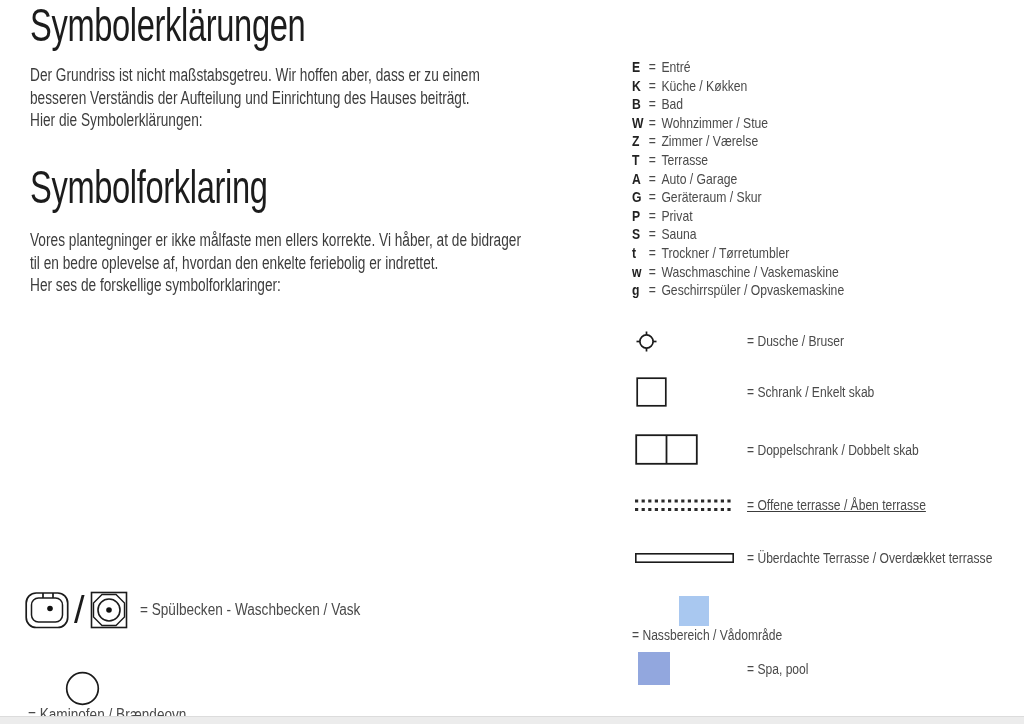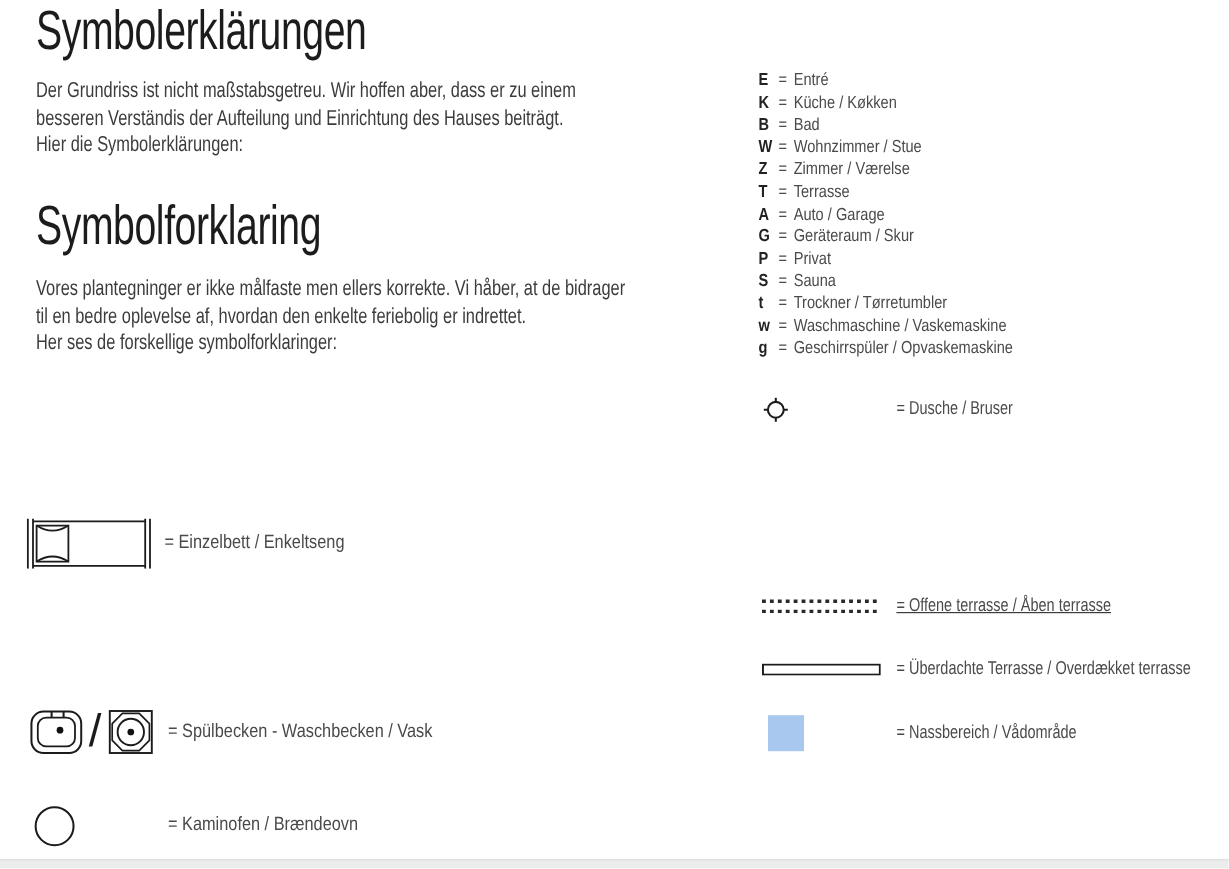--- a/index.html
+++ b/index.html
@@ -134,36 +134,20 @@
         <span class="code-label">Waschmaschine / Vaskemaskine</span>
       </div>
     <div class="code-row">
         <span class="code-letter">g</span>
         <span class="code-eq">=</span>
         <span class="code-label">Geschirrspüler / Opvaskemaskine</span>
       </div>
   </div>
 
 
-  <div class="sym-row" style="left:22px; top:432px; height:42px;">
-    <div class="slot slot-l">
-      <svg width="104" height="42" viewBox="0 0 104 42" fill="none" stroke="#1b1b1b" stroke-width="1.5">
-        <line x1="1.2" y1="0" x2="1.2" y2="42"></line>
-          <line x1="5.5" y1="0" x2="5.5" y2="42"></line>
-        <line x1="99" y1="0" x2="99" y2="42"></line>
-          <line x1="103" y1="0" x2="103" y2="42"></line>
-        <line x1="5.5" y1="2.5" x2="99" y2="2.5"></line>
-          <line x1="5.5" y1="39.5" x2="99" y2="39.5"></line>
-        <path d="M8.5,6 H35 V36 H8.5 Z"></path>
-          <path d="M8.5,6 Q21.7,14.5 35,6"></path>
-          <path d="M8.5,36 Q21.7,27.5 35,36"></path>
-      </svg>
-    </div>
-    <span class="sym-label-l">= Einzelbett / Enkeltseng</span>
-  </div>
 
 
   <div class="sym-row" style="left:25px; top:589px; height:42px;">
     <div class="slot" style="width:115px;">
       <svg width="44" height="41" viewBox="0 0 44 41" fill="none" stroke="#1b1b1b" stroke-width="1.7">
         <rect x="1.2" y="3" width="41.5" height="34.5" rx="10"></rect>
         <line x1="18" y1="3" x2="18" y2="8"></line>
           <line x1="28" y1="3" x2="28" y2="8"></line>
         <rect x="6.5" y="8" width="31" height="24" rx="7" stroke-width="1.5"></rect>
         <circle cx="25" cy="18.5" r="2.8" fill="#111" stroke="none"></circle>
@@ -172,21 +156,21 @@
       <svg width="38" height="38" viewBox="0 0 38 38" fill="none" stroke="#1b1b1b" stroke-width="1.6">
         <rect x="1.5" y="1.5" width="35" height="35"></rect>
         <polygon points="12,3.5 26,3.5 34.5,12 34.5,26 26,34.5 12,34.5 3.5,26 3.5,12" stroke-width="1.4"></polygon>
         <circle cx="19" cy="19" r="11"></circle>
         <circle cx="19" cy="19" r="2.8" fill="#111" stroke="none"></circle>
       </svg>
     </div>
     <span class="sym-label-l">= Spülbecken - Waschbecken / Vask</span>
   </div>
 
-  <div class="sym-row" style="left:28px; top:671px; height:34px;">
+  <div class="sym-row" style="left:28px; top:671px; height:34px;flex-direction:column;">
     <div class="slot" style="width:112px;">
       <svg width="35" height="35" viewBox="0 0 35 35" fill="none" stroke="#1b1b1b" stroke-width="1.7">
         <circle cx="17.5" cy="17.5" r="15.8"></circle>
       </svg>
     </div>
     <span class="sym-label-l">= Kaminofen / Brændeovn</span>
   </div>
 
   <div class="sym-row" style="left:632px; top:331px; height:20px;">
     <div class="slot slot-r">
@@ -194,43 +178,66 @@
         <circle cx="10.5" cy="10.5" r="6.6"></circle>
         <line x1="10.5" y1="0.5" x2="10.5" y2="4"></line>
           <line x1="10.5" y1="17" x2="10.5" y2="20.5"></line>
         <line x1="0.5" y1="10.5" x2="4" y2="10.5"></line>
           <line x1="17" y1="10.5" x2="20.5" y2="10.5"></line>
       </svg>
     </div>
     <span class="sym-label-r">= Dusche / Bruser</span>
   </div>
 
-
+  <div class="sym-row" style="left:632px; top:377px; height:30px;">
+    <div class="slot slot-r">
+      <svg width="31" height="30" viewBox="0 0 31 30" fill="none" stroke="#1b1b1b" stroke-width="1.7" style="margin-left:4px;">
+        <rect x="1.2" y="1.2" width="28.6" height="27.6"></rect>
+      </svg>
+    </div>
+    <span class="sym-label-r">= Schrank / Enkelt skab</span>
+  </div>
+
+  <div class="sym-row" style="left:632px; top:434px; height:31px;">
+    <div class="slot slot-r">
+      <svg width="63" height="31" viewBox="0 0 63 31" fill="none" stroke="#1b1b1b" stroke-width="1.8" style="margin-left:3px;">
+        <rect x="1.2" y="1.2" width="60.6" height="28.6"></rect>
+        <line x1="31.5" y1="1.2" x2="31.5" y2="29.8"></line>
+      </svg>
+    </div>
+    <span class="sym-label-r">= Doppelschrank / Dobbelt skab</span>
+  </div>
 
   <div class="sym-row" style="left:632px; top:497px; height:16px;text-decoration:underline;">
     <div class="slot slot-r">
       <svg width="99" height="15" viewBox="0 0 99 15" fill="none" stroke="#2a2a2a" stroke-width="2.8" style="margin-left:3px;">
         <line x1="0" y1="3" x2="99" y2="3" stroke-dasharray="3.2 3.4"></line>
         <line x1="0" y1="11.5" x2="99" y2="11.5" stroke-dasharray="3.2 3.4"></line>
       </svg>
     </div>
     <span class="sym-label-r">= Offene terrasse / Åben terrasse</span>
   </div>
 
   <div class="sym-row" style="left:632px; top:553px; height:10px;">
     <div class="slot slot-r">
       <svg width="99" height="10" viewBox="0 0 99 10" fill="none" stroke="#1b1b1b" stroke-width="1.6" style="margin-left:3px;">
         <rect x="0.8" y="0.8" width="97.4" height="8.4"></rect>
       </svg>
     </div>
     <span class="sym-label-r">= Überdachte Terrasse / Overdækket terrasse</span>
   </div>
 
-  <div class="sym-row" style="left:632px; top:596px; height:30px;">
+  <div class="sym-row" style="left:632px; top:596px; height:30px;flex-direction:column;">
     <div class="slot slot-r">
       <span class="color-square sq-wet" style="background: rgb(169, 200, 240);"></span>
     </div>
     <span class="sym-label-r">= Nassbereich / Vådområde</span>
   </div>
 
+  <div class="sym-row" style="left:632px; top:652px; height:33px;">
+    <div class="slot slot-r">
+      <span class="color-square sq-spa" style="background: rgb(146, 167, 222);"></span>
+    </div>
+    <span class="sym-label-r">= Spa, pool</span>
+  </div>
 
   <div class="bottom-strip"></div>
 </div>
 
 </body></html>

